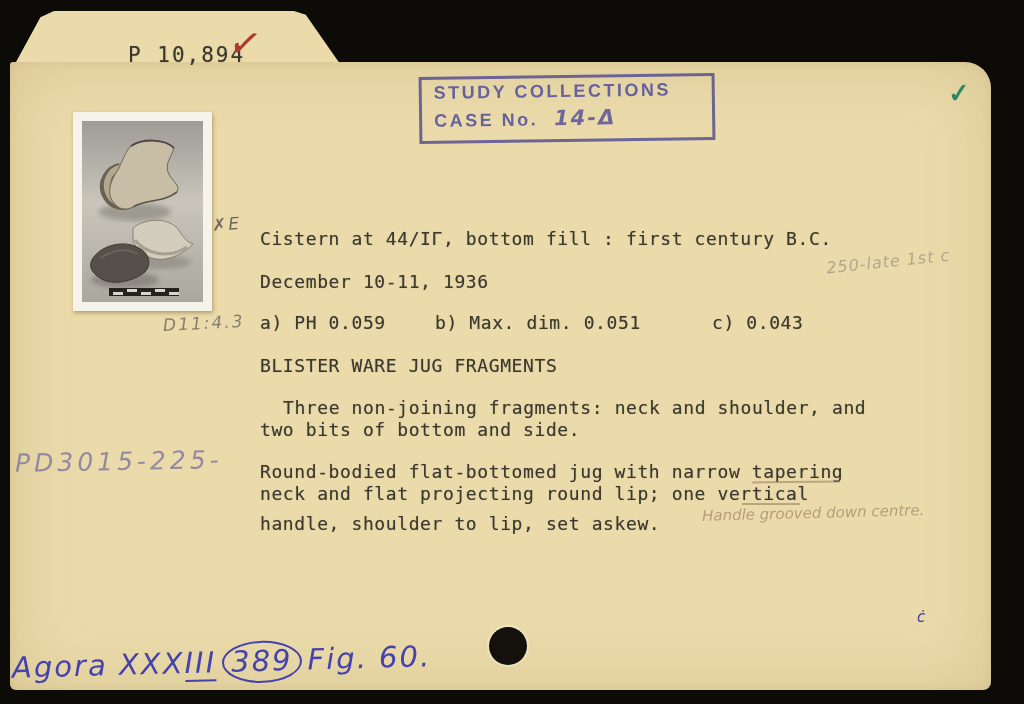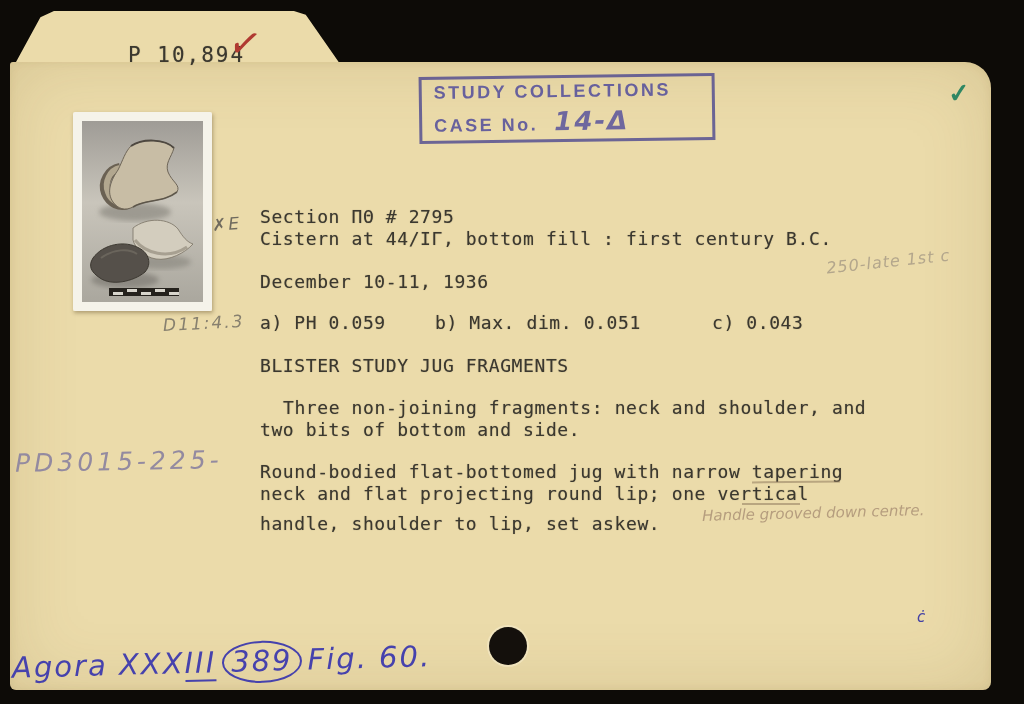--- a/index.html
+++ b/index.html
@@ -16,21 +16,21 @@
          text-shadow:0 0 1px rgba(59,56,47,.45);}
   .hand{position:absolute;font-family:"DejaVu Sans",sans-serif;font-style:italic;white-space:pre;}
   .pencil{color:#857e6e;}
   .check{position:absolute;font-weight:bold;line-height:1;}
   .stamp{position:absolute;left:419px;top:75px;width:268px;height:56px;
          border:3px solid rgba(79,74,144,.82);transform:rotate(-.8deg);
          padding:3px 10px 2px 12px;color:#56519c;box-sizing:content-box;}
   .stamp-l1{font-size:18px;font-weight:700;letter-spacing:2.5px;opacity:.88;}
   .stamp-l2{font-size:18px;font-weight:700;letter-spacing:2.5px;opacity:.88;margin-top:4px;}
   .stamp-val{font-family:"DejaVu Sans",sans-serif;font-style:italic;font-weight:700;
-             font-size:26px;letter-spacing:2px;margin-left:16px;opacity:.95;}
+             font-size:21px;letter-spacing:2px;margin-left:16px;opacity:.95;}
   .photo{position:absolute;left:73px;top:112px;box-shadow:1px 2px 4px rgba(60,40,10,.35);}
   .hole{position:absolute;left:489px;top:627px;width:38px;height:38px;border-radius:50%;
         background:#14100c;box-shadow:0 0 0 2px rgba(255,250,230,.35);}
   .underline-mark{position:absolute;height:2px;background:#8f7a5c;opacity:.55;}
   .pub{position:absolute;left:12px;top:642px;color:#4642ad;font-family:"DejaVu Sans",sans-serif;
        font-style:italic;font-size:29px;letter-spacing:2px;transform:rotate(-1.6deg);white-space:pre;}
   .pub .circled{display:inline-block;border:2.5px solid #4642ad;border-radius:50%;
                 padding:1px 7px 3px;margin:0 6px;}
   .pub .u3{border-bottom:2.5px solid #4642ad;}
 </style>
@@ -83,29 +83,28 @@
     <rect x="40" y="180" width="10" height="3" fill="#d8d5cc"></rect>
     <rect x="54" y="177" width="10" height="3" fill="#d8d5cc"></rect>
     <rect x="68" y="180" width="10" height="3" fill="#d8d5cc"></rect>
     <rect x="82" y="177" width="10" height="3" fill="#d8d5cc"></rect>
     <rect x="96" y="180" width="10" height="3" fill="#d8d5cc"></rect>
   </svg>
 
   <div class="hand pencil" style="left:212px;top:214px;font-size:17px;letter-spacing:2px;color:#6f6a5e;transform:rotate(-4deg);">✗E</div>
   <div class="hand pencil" style="left:163px;top:313px;font-size:17px;letter-spacing:2px;color:#87806f;transform:rotate(-3deg);">D11:4.3</div>
 
-  <div class="typed" style="left:260px;top:206px;">Section ΠΘ # 2795</div>
   <div class="typed" style="left:260px;top:228px;">Cistern at 44/ΙΓ, bottom fill : first century B.C.</div>
   <div class="typed" style="left:260px;top:271px;">December 10-11, 1936</div>
 
   <div class="typed" style="left:260px;top:312px;">a) PH 0.059</div>
   <div class="typed" style="left:435px;top:312px;">b) Max. dim. 0.051</div>
   <div class="typed" style="left:712px;top:312px;">c) 0.043</div>
 
-  <div class="typed" style="left:260px;top:355px;">BLISTER STUDY JUG FRAGMENTS</div>
+  <div class="typed" style="left:260px;top:355px;">BLISTER WARE JUG FRAGMENTS</div>
 
   <div class="typed" style="left:248px;top:397px;margin-left:35px;">Three non-joining fragments: neck and shoulder, and</div>
   <div class="typed" style="left:260px;top:419px;">two bits of bottom and side.</div>
 
   <div class="typed" style="left:260px;top:461px;">Round-bodied flat-bottomed jug with narrow tapering</div>
   <div class="typed" style="left:260px;top:483px;">neck and flat projecting round lip; one vertical</div>
   <div class="typed" style="left:260px;top:505px;margin-top:8px;">handle, shoulder to lip, set askew.</div>
   <div class="underline-mark" style="left:752px;top:481px;width:88px;transform:rotate(-.5deg);"></div>
   <div class="underline-mark" style="left:742px;top:503px;width:58px;"></div>
 

